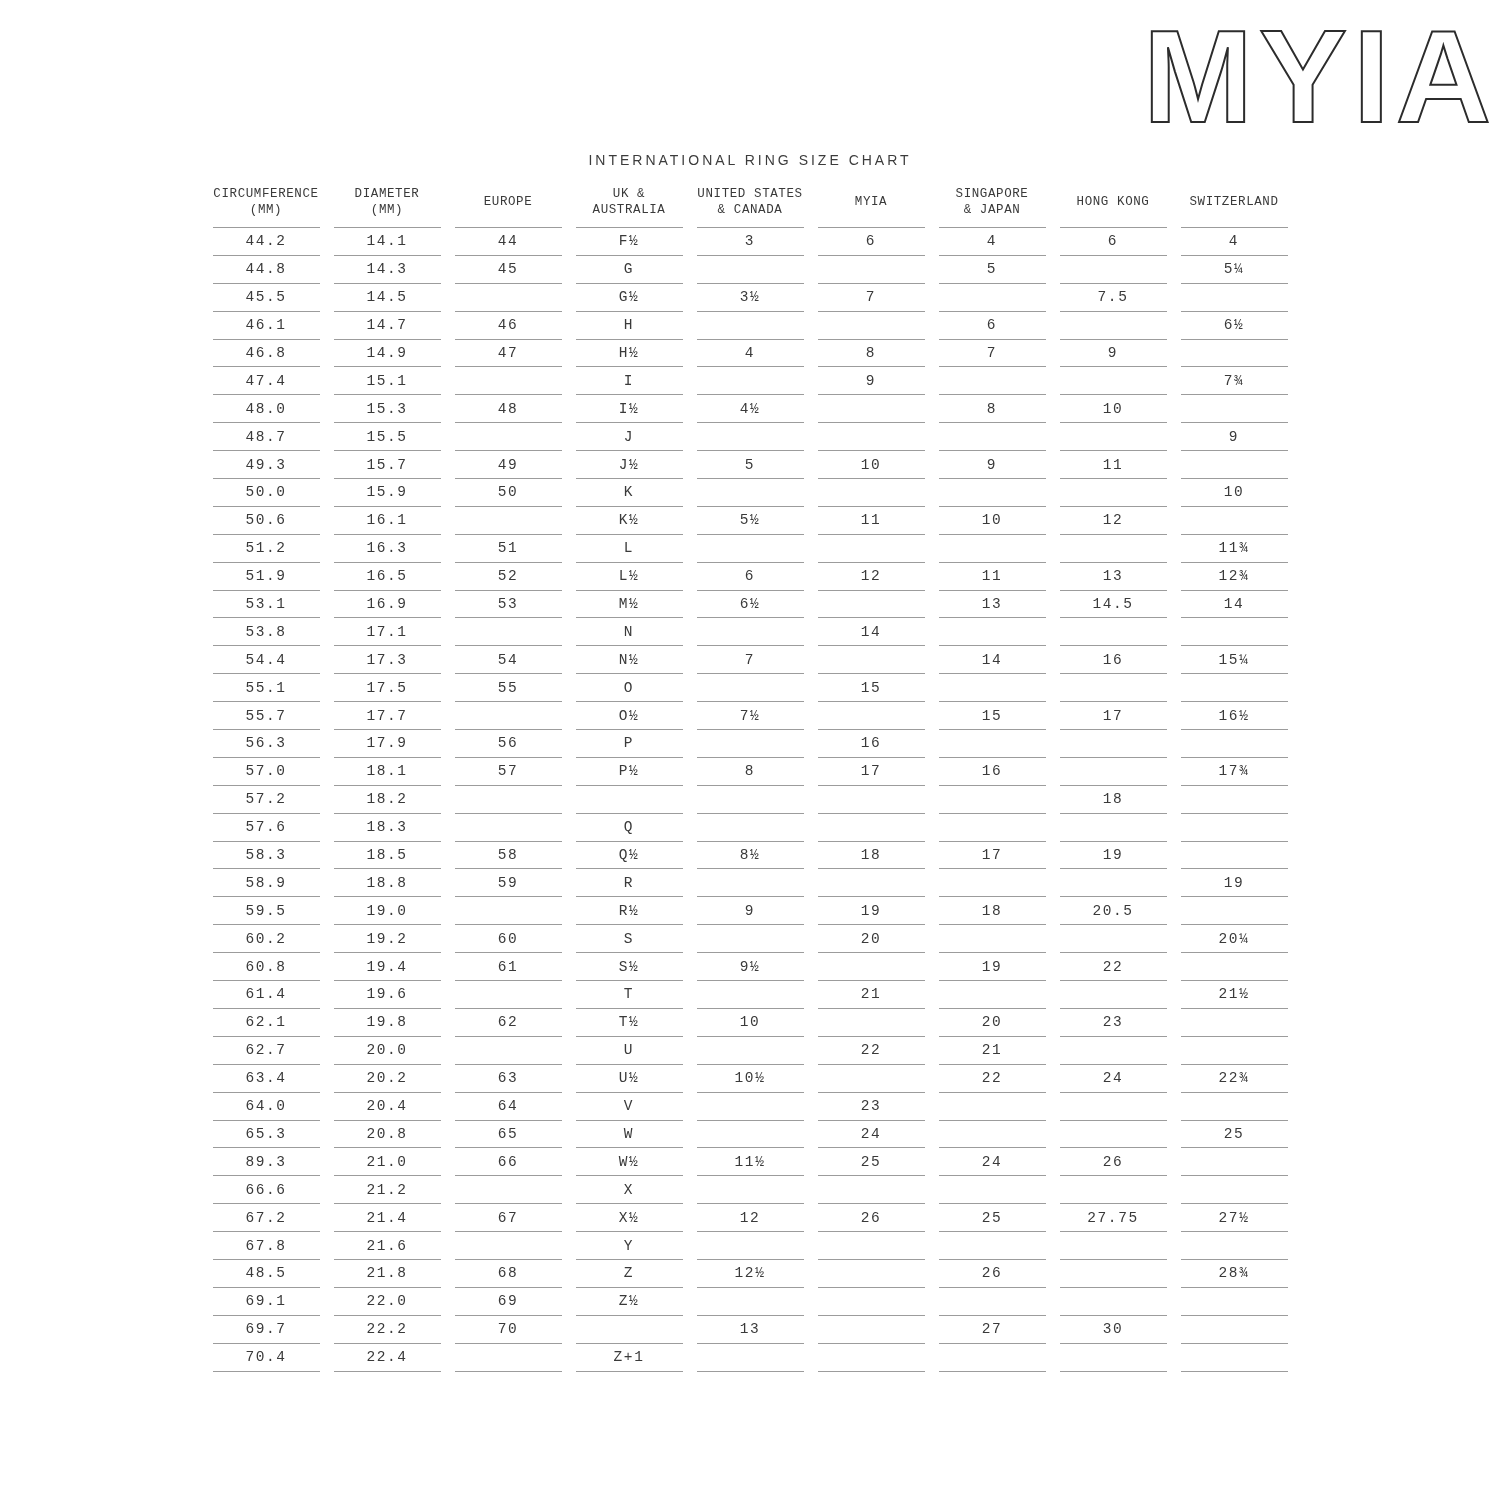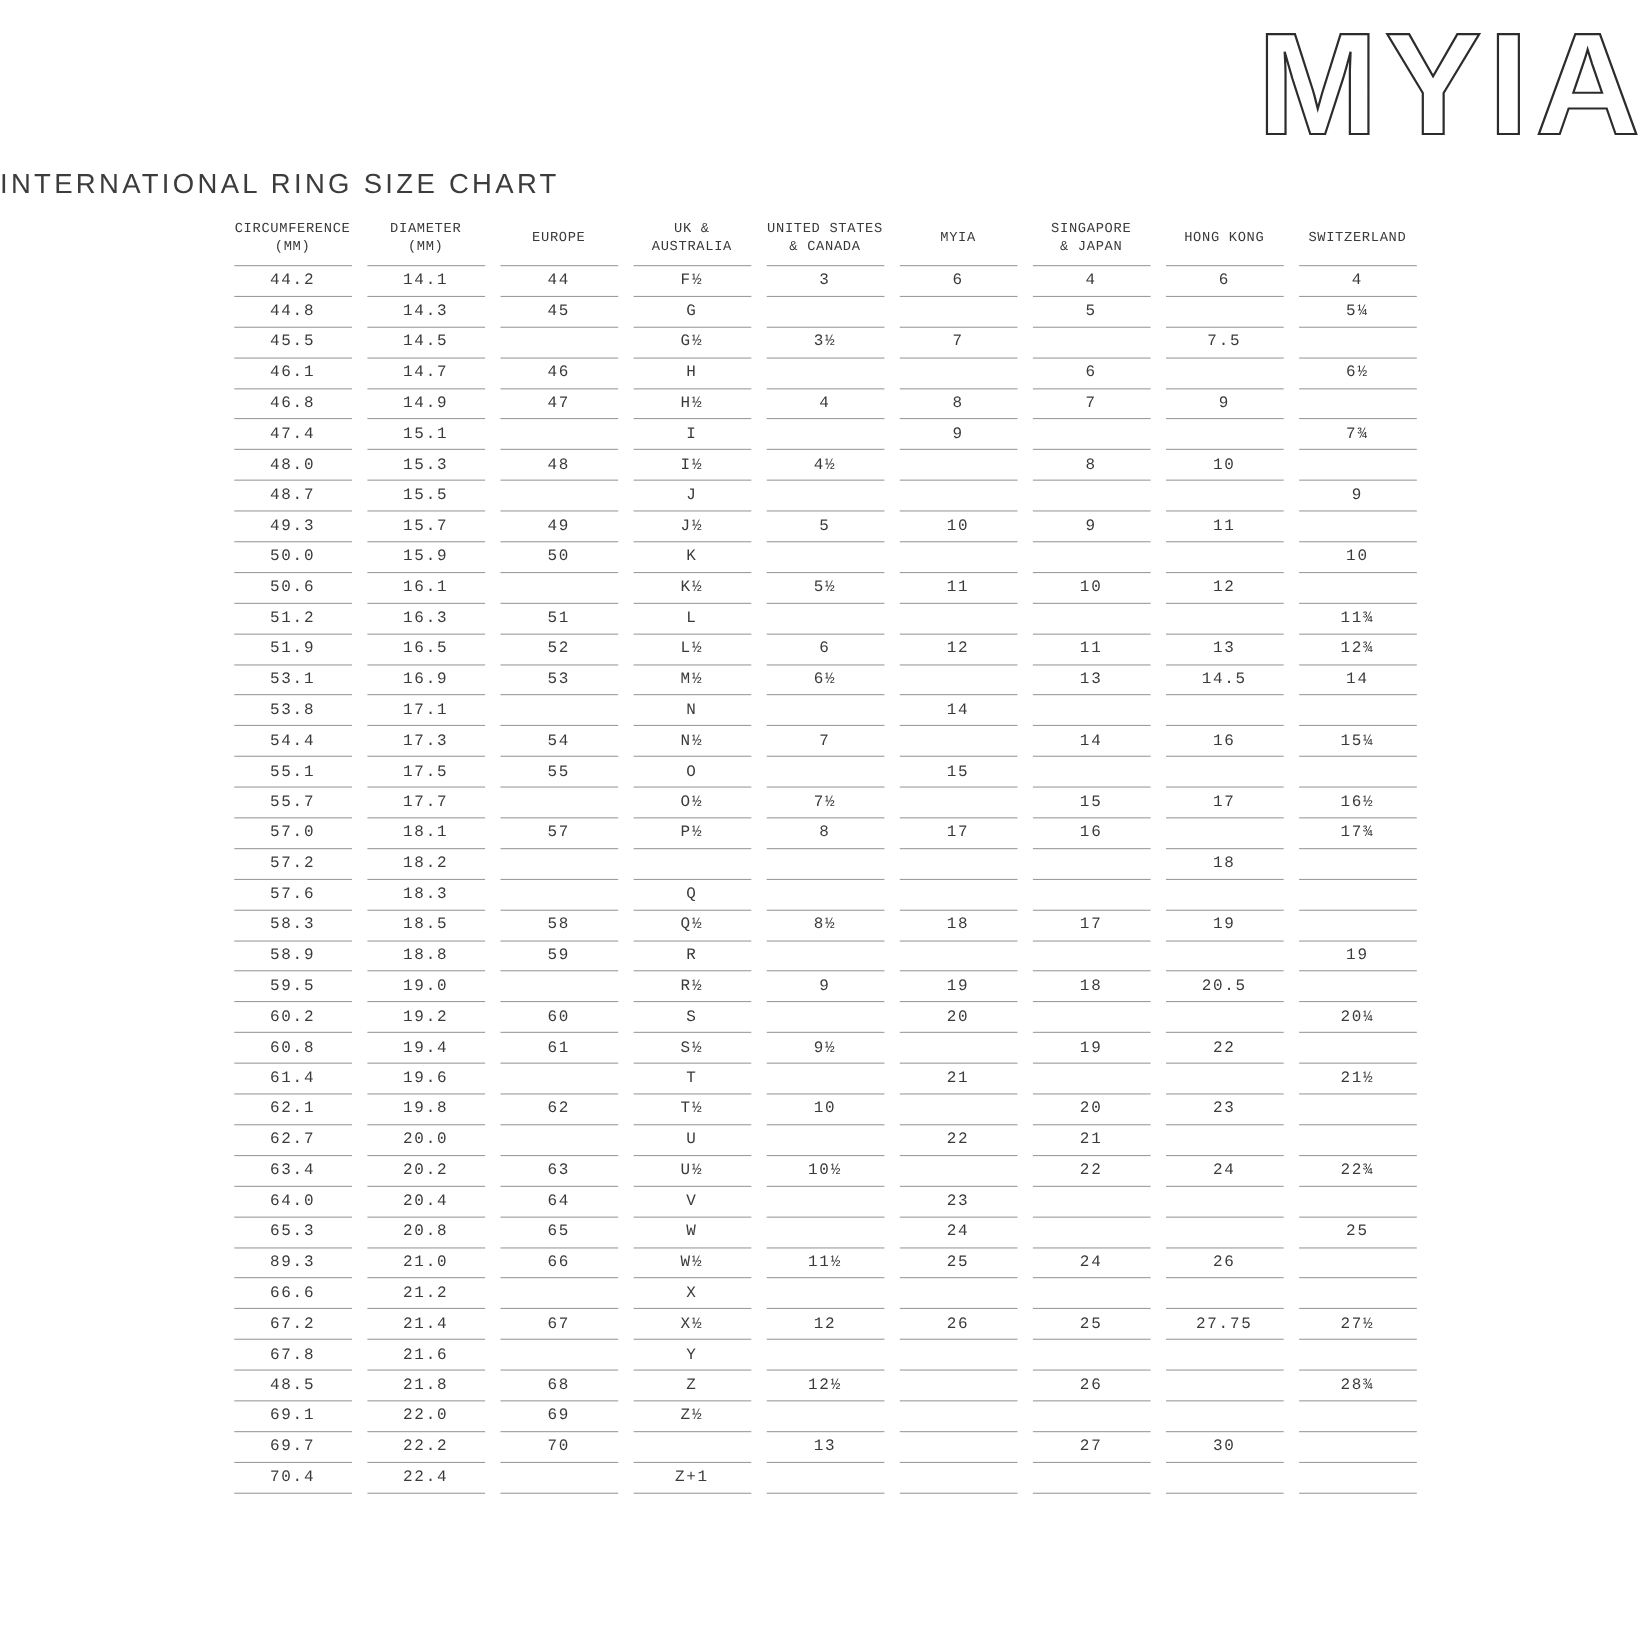--- a/index.html
+++ b/index.html
@@ -21,21 +21,22 @@
   }
   .logo-wrap {
     padding-top: 12px;
     text-align: right;
   }
   .logo-wrap svg {
     display: inline-block;
   }
   .subtitle {
     margin: 10px 0 0 0;
-    font-size: 25px;
+    text-align: center;
+    font-size: 14px;
     font-weight: 400;
     letter-spacing: 3px;
     color: #3c3c3c;
   }
   table.ring-table {
     border-collapse: separate;
     border-spacing: 14px 0;
     margin: 16px auto 0 auto;
     table-layout: fixed;
     font-family: Liberation Mono, monospace;
@@ -290,20 +291,31 @@
           <td>17.7</td>
           <td></td>
           <td>O½</td>
           <td>7½</td>
           <td></td>
           <td>15</td>
           <td>17</td>
           <td>16½</td>
         </tr>
         <tr>
+          <td>56.3</td>
+          <td>17.9</td>
+          <td>56</td>
+          <td>P</td>
+          <td></td>
+          <td>16</td>
+          <td></td>
+          <td></td>
+          <td></td>
+        </tr>
+        <tr>
           <td>57.0</td>
           <td>18.1</td>
           <td>57</td>
           <td>P½</td>
           <td>8</td>
           <td>17</td>
           <td>16</td>
           <td></td>
           <td>17¾</td>
         </tr>

